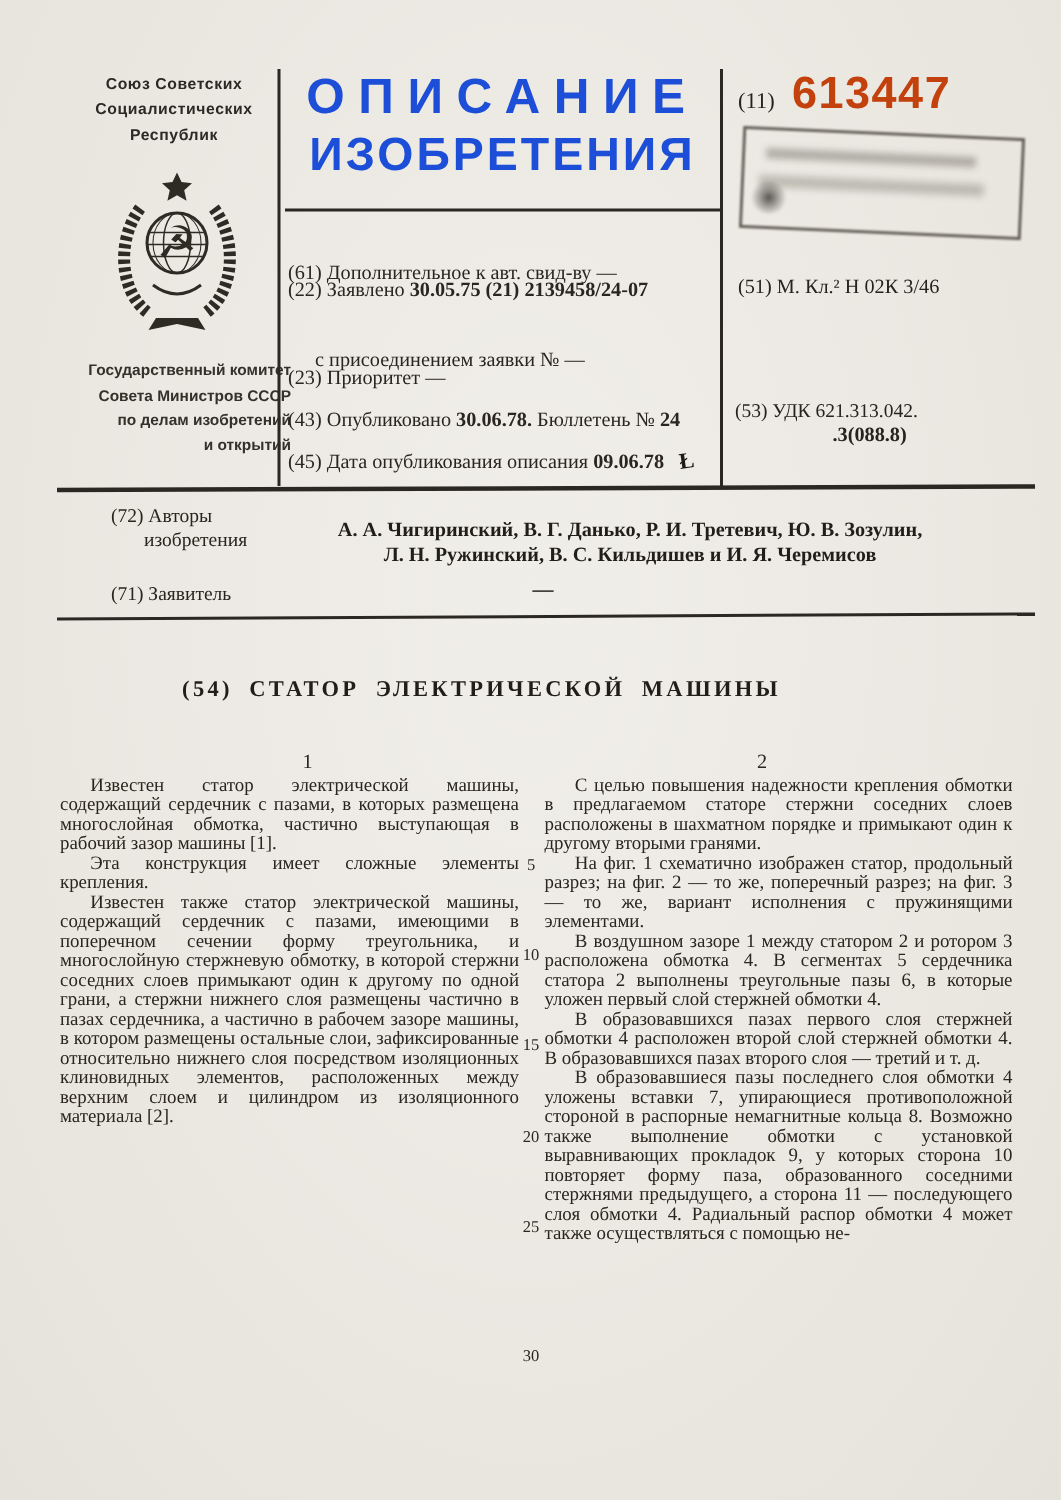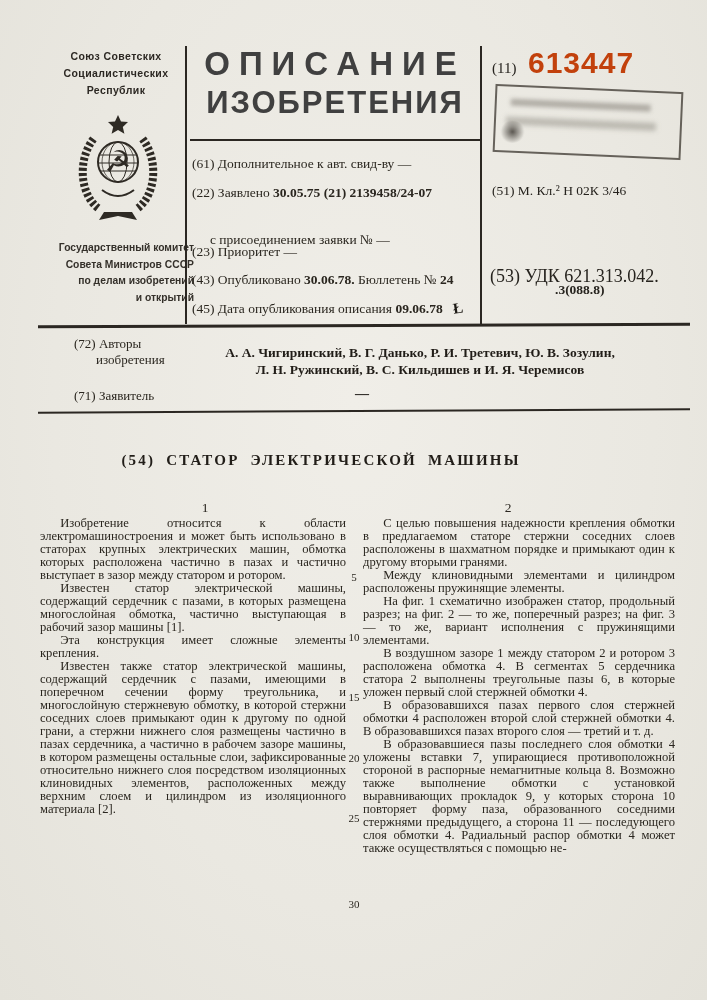--- a/index.html
+++ b/index.html
@@ -15,21 +15,21 @@
   .m-left{left:50px;top:48px;width:132px;text-align:center;
     font-family:"Liberation Sans", sans-serif;font-weight:bold;}
   .union-line{display:block;font-size:10.5px;line-height:17px;letter-spacing:.4px;color:#2c2823;}
   .emblem{left:68px;top:112px;width:100px;height:118px;}
   .committee{left:54px;top:240px;width:140px;text-align:right;
     font-family:"Liberation Sans", sans-serif;font-weight:bold;}
   .committee span{display:block;font-size:10.3px;line-height:16.5px;color:#34302a;}
   
   .vrule{width:2px;background:#2b2722;}
   
-  .m-center{left:192px;top:44px;width:286px;text-align:center;color:#404040;}
+  .m-center{left:192px;top:44px;width:286px;text-align:center;color:#1d4ed8;}
   .t1{font-family:"Liberation Sans", sans-serif;font-weight:bold;font-size:33px;
       letter-spacing:9px;line-height:40px;white-space:nowrap;}
   .t2{font-family:"Liberation Sans", sans-serif;font-weight:bold;font-size:31px;
       letter-spacing:2px;line-height:38px;white-space:nowrap;}
   .t3{font-family:"Liberation Sans", sans-serif;font-weight:bold;font-size:14.5px;
       letter-spacing:.6px;margin-top:4px;}
   .subtitle-rule{left:190px;top:139px;width:290px;height:2px;background:#2b2722;}
   .fields{left:192px;top:148px;width:292px;font-size:13.5px;color:#2a261f;}
   .fieldrow{position:absolute;left:0;width:292px;white-space:nowrap;}
   .fieldrow .b{font-weight:bold;}
@@ -41,21 +41,21 @@
           font-size:30px;letter-spacing:1px;color:#c2410c;}
   .stamp{left:494px;top:88px;width:184px;height:64px;border:2.5px solid rgba(45,40,33,.7);
          transform:rotate(2.5deg);filter:blur(.6px);}
   .stamp .smudge1{position:absolute;left:14px;top:12px;width:140px;height:7px;
          background:rgba(70,64,54,.35);filter:blur(2px);}
   .stamp .smudge2{position:absolute;left:10px;top:30px;width:150px;height:8px;
          background:rgba(70,64,54,.28);filter:blur(2.5px);}
   .stamp .blob{position:absolute;left:4px;top:34px;width:26px;height:22px;border-radius:50%;
          background:radial-gradient(circle,rgba(40,36,30,.75),rgba(40,36,30,0) 70%);}
   .f51{left:492px;top:183px;width:210px;font-size:13.5px;white-space:nowrap;}
-  .f53{left:490px;top:266px;width:210px;font-size:18px;white-space:nowrap;}
+  .f53{left:490px;top:266px;width:210px;font-size:13px;white-space:nowrap;}
   .f53b{left:555px;top:282px;font-size:13.5px;font-weight:bold;white-space:nowrap;}
   .hrule{background:#2b2722;}
   
   .a72{left:74px;top:336px;font-size:13px;line-height:16px;color:#2a261f;}
   .a72 .ind{display:block;padding-left:22px;}
   .names{left:185px;top:344px;width:470px;text-align:center;font-weight:bold;
          font-size:13.5px;line-height:17px;color:#211d18;}
   .a71{left:74px;top:388px;font-size:13px;color:#2a261f;}
   .a71dash{left:355px;top:386px;font-size:14px;font-weight:bold;}
   
@@ -105,21 +105,21 @@
 <div class="abs vrule" style="left:185px;top:46px;height:278px;"></div>
 <div class="abs vrule" style="left:480px;top:46px;height:278px;"></div>
 
 <div class="abs m-center">
   <div class="t1">ОПИСАНИЕ</div>
   <div class="t2">ИЗОБРЕТЕНИЯ</div>
 </div>
 <div class="abs subtitle-rule"></div>
 
 <div class="abs fields">
-  <div class="fieldrow" style="top:8px;">
+  <div class="fieldrow" style="top:26px;">
     <span>(61) Дополнительное к авт. свид-ву  —</span>
   </div>
   <div class="fieldrow" style="top:37px;">
     <span>(22) Заявлено </span><span class="b">30.05.75  (21)  2139458/24-07</span>
   </div>
   <div class="fieldrow" style="top:84px;padding-left:18px;">
     <span>с присоединением заявки №  —</span>
   </div>
   <div class="fieldrow" style="top:96px;">
     <span>(23) Приоритет  —</span>
@@ -163,33 +163,31 @@
 <div class="abs a71dash">—</div>
 
 <div class="abs hrule" style="left:38px;top:410px;width:652px;height:2px;transform:rotate(-0.3deg);"></div>
 
 <div class="abs title54">(54)  СТАТОР ЭЛЕКТРИЧЕСКОЙ МАШИНЫ</div>
 
 <div class="abs colnum" style="left:190px;top:500px;">1</div>
 <div class="abs colnum" style="left:493px;top:500px;">2</div>
 
 <div class="abs bodycol" style="left:40px;top:517px;width:306px;">
-  <p>Изобретение относится к области электромашиностроения и может быть использовано в статорах крупных электрических машин, обмотка которых расположена частично в пазах и частично выступает в зазор между статором и ротором.</p>
   <p>Известен статор электрической машины, содержащий сердечник с пазами, в которых размещена многослойная обмотка, частично выступающая в рабочий зазор машины [1].</p>
   <p>Эта конструкция имеет сложные элементы крепления.</p>
   <p>Известен также статор электрической машины, содержащий сердечник с пазами, имеющими в поперечном сечении форму треугольника, и многослойную стержневую обмотку, в которой стержни соседних слоев примыкают один к другому по одной грани, а стержни нижнего слоя размещены частично в пазах сердечника, а частично в рабочем зазоре машины, в котором размещены остальные слои, зафиксированные относительно нижнего слоя посредством изоляционных клиновидных элементов, расположенных между верхним слоем и цилиндром из изоляционного материала [2].</p>
 </div>
 
 <div class="abs gutternum" style="top:571px;">5</div>
 <div class="abs gutternum" style="top:631px;">10</div>
 <div class="abs gutternum" style="top:691px;">15</div>
 <div class="abs gutternum" style="top:752px;">20</div>
 <div class="abs gutternum" style="top:812px;">25</div>
 <div class="abs gutternum" style="top:898px;">30</div>
 
 <div class="abs bodycol" style="left:363px;top:517px;width:312px;">
   <p>С целью повышения надежности крепления обмотки в предлагаемом статоре стержни соседних слоев расположены в шахматном порядке и примыкают один к другому вторыми гранями.</p>
-  <p>Между клиновидными элементами и цилиндром расположены пружинящие элементы.</p>
   <p>На фиг. 1 схематично изображен статор, продольный разрез; на фиг. 2 — то же, поперечный разрез; на фиг. 3 — то же, вариант исполнения с пружинящими элементами.</p>
   <p>В воздушном зазоре 1 между статором 2 и ротором 3 расположена обмотка 4. В сегментах 5 сердечника статора 2 выполнены треугольные пазы 6, в которые уложен первый слой стержней обмотки 4.</p>
   <p>В образовавшихся пазах первого слоя стержней обмотки 4 расположен второй слой стержней обмотки 4. В образовавшихся пазах второго слоя — третий и т. д.</p>
   <p>В образовавшиеся пазы последнего слоя обмотки 4 уложены вставки 7, упирающиеся противоположной стороной в распорные немагнитные кольца 8. Возможно также выполнение обмотки с установкой выравнивающих прокладок 9, у которых сторона 10 повторяет форму паза, образованного соседними стержнями предыдущего, а сторона 11 — последующего слоя обмотки 4. Радиальный распор обмотки 4 может также осуществляться с помощью не-</p>
 </div>
 
 </body></html>

